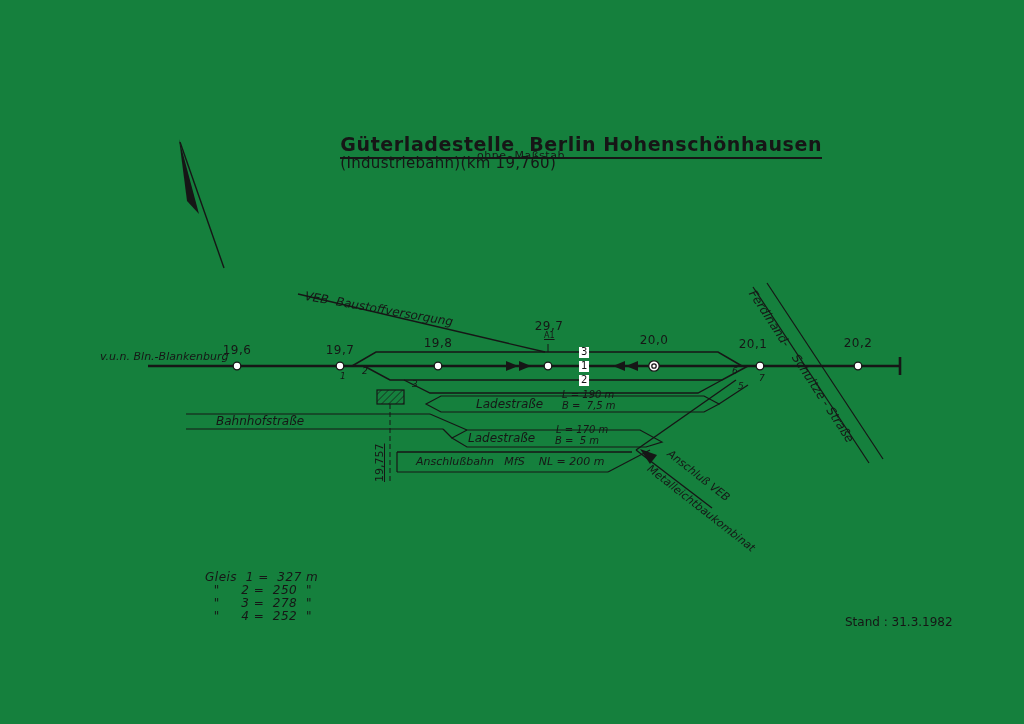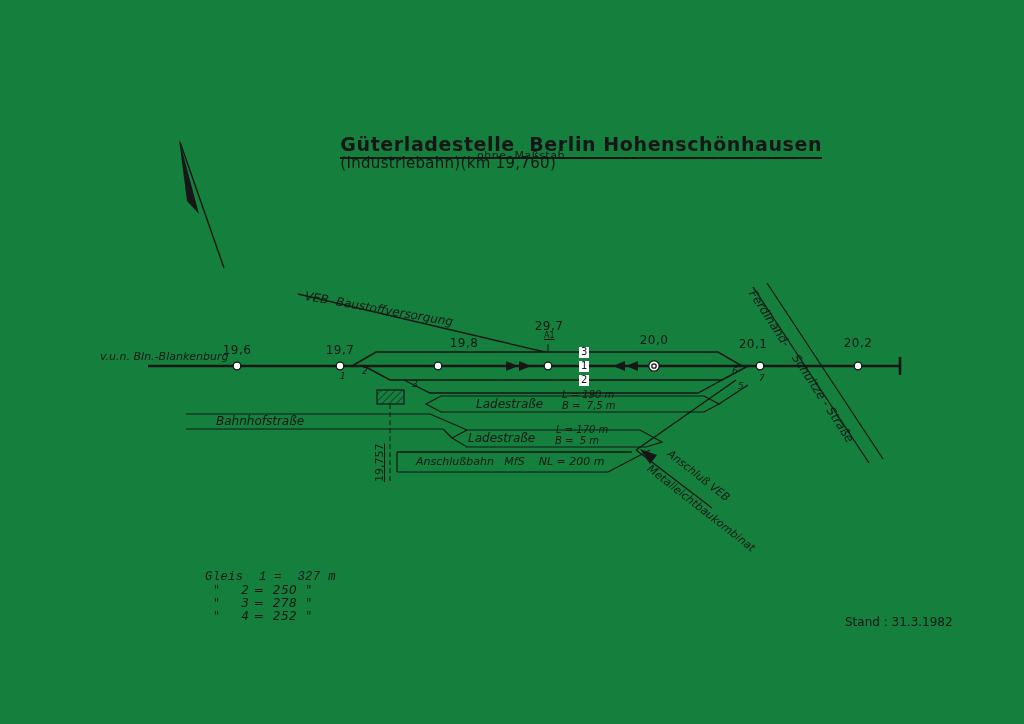--- a/index.html
+++ b/index.html
@@ -102,21 +102,21 @@
   <div class="lbl" style="left:320px;top:118px;">
     <span id="title-main">Güterladestelle  Berlin Hohenschönhausen</span>
     <span id="title-suffix">(Industriebahn)(km 19,760)</span>
   </div>
   <div class="lbl" style="left:477px;top:150px;font-size:11px;letter-spacing:0.5px;">ohne  Maßstab</div>
 
   <div class="lbl it" style="left:100px;top:351px;font-size:11px;">v.u.n. Bln.-Blankenburg</div>
 
   <div class="lbl kml ctr" style="left:237px;top:344px;">19,6</div>
   <div class="lbl kml ctr" style="left:340px;top:344px;">19,7</div>
-  <div class="lbl kml ctr" style="left:464px;top:337px;">19,8</div>
+  <div class="lbl kml ctr" style="left:438px;top:337px;">19,8</div>
   <div class="lbl kml ctr" style="left:549px;top:320px;">29,7</div>
   <div class="lbl kml ctr" style="left:654px;top:334px;">20,0</div>
   <div class="lbl kml ctr" style="left:753px;top:338px;">20,1</div>
   <div class="lbl kml ctr" style="left:858px;top:337px;">20,2</div>
   <div class="lbl" style="left:544px;top:332px;font-size:8px;text-decoration:underline;">A1</div>
 
   <div class="lbl tracknum" style="left:579px;top:347px;">3</div>
   <div class="lbl tracknum" style="left:579px;top:361px;">1</div>
   <div class="lbl tracknum" style="left:579px;top:375px;">2</div>
 
@@ -138,20 +138,20 @@
   <div class="lbl it" style="left:468px;top:432px;font-size:12px;">Ladestraße</div>
   <div class="lbl it" style="left:556px;top:425px;font-size:10px;">L = 170 m</div>
   <div class="lbl it" style="left:555px;top:436px;font-size:10px;">B =  5 m</div>
 
   <div class="lbl it" style="left:416px;top:456px;font-size:11px;">Anschlußbahn   MfS    NL = 200 m</div>
   <div class="lbl it rot" style="left:672px;top:448px;font-size:11px;transform:rotate(38deg);">Anschluß VEB</div>
   <div class="lbl it rot" style="left:652px;top:463px;font-size:11px;transform:rotate(38deg);">Metalleichtbaukombinat</div>
 
   <div class="lbl rot" style="left:374px;top:482px;font-size:11px;font-weight:500;transform:rotate(-90deg);text-decoration:underline;">19,757</div>
 
-  <div class="lbl legend-row" style="left:205px;top:571px;font-family:Liberation Mono, monospace;">Gleis  1 =  327 m</div>
+  <div class="lbl legend-row" style="left:205px;top:571px;">Gleis  1 =  327 m</div>
   <div class="lbl legend-row" style="left:205px;top:584px;">  "     2 =  250  "</div>
   <div class="lbl legend-row" style="left:205px;top:597px;">  "     3 =  278  "</div>
   <div class="lbl legend-row" style="left:205px;top:610px;">  "     4 =  252  "</div>
 
   <div class="lbl" style="left:845px;top:616px;font-size:12px;font-weight:500;">Stand : 31.3.1982</div>
 
 </div>
 
 </body></html>

